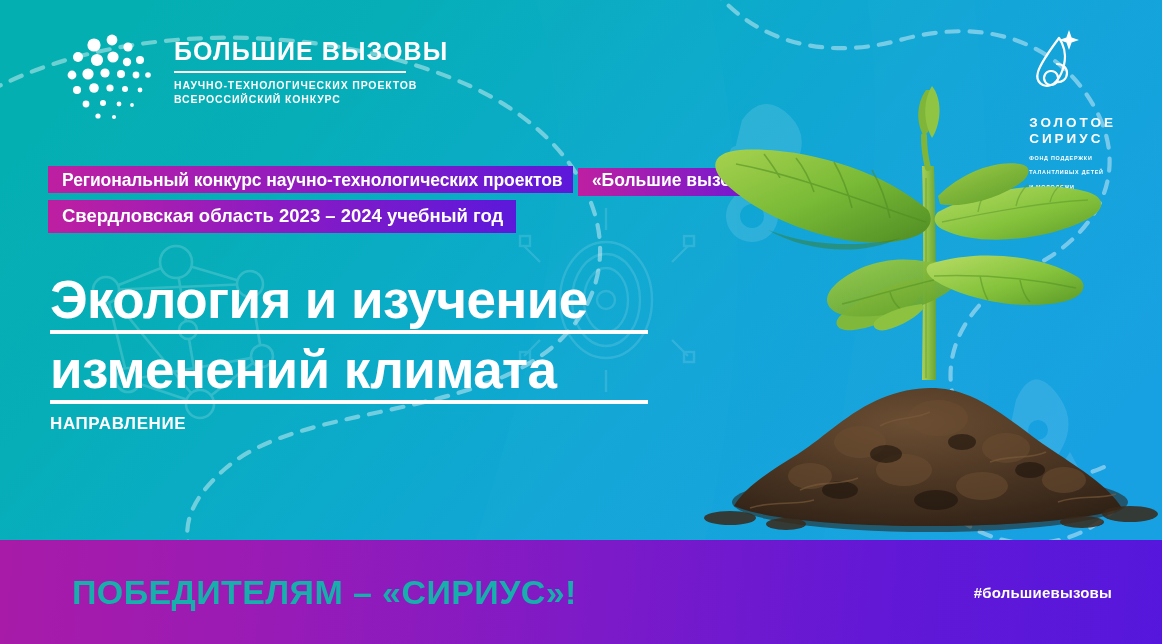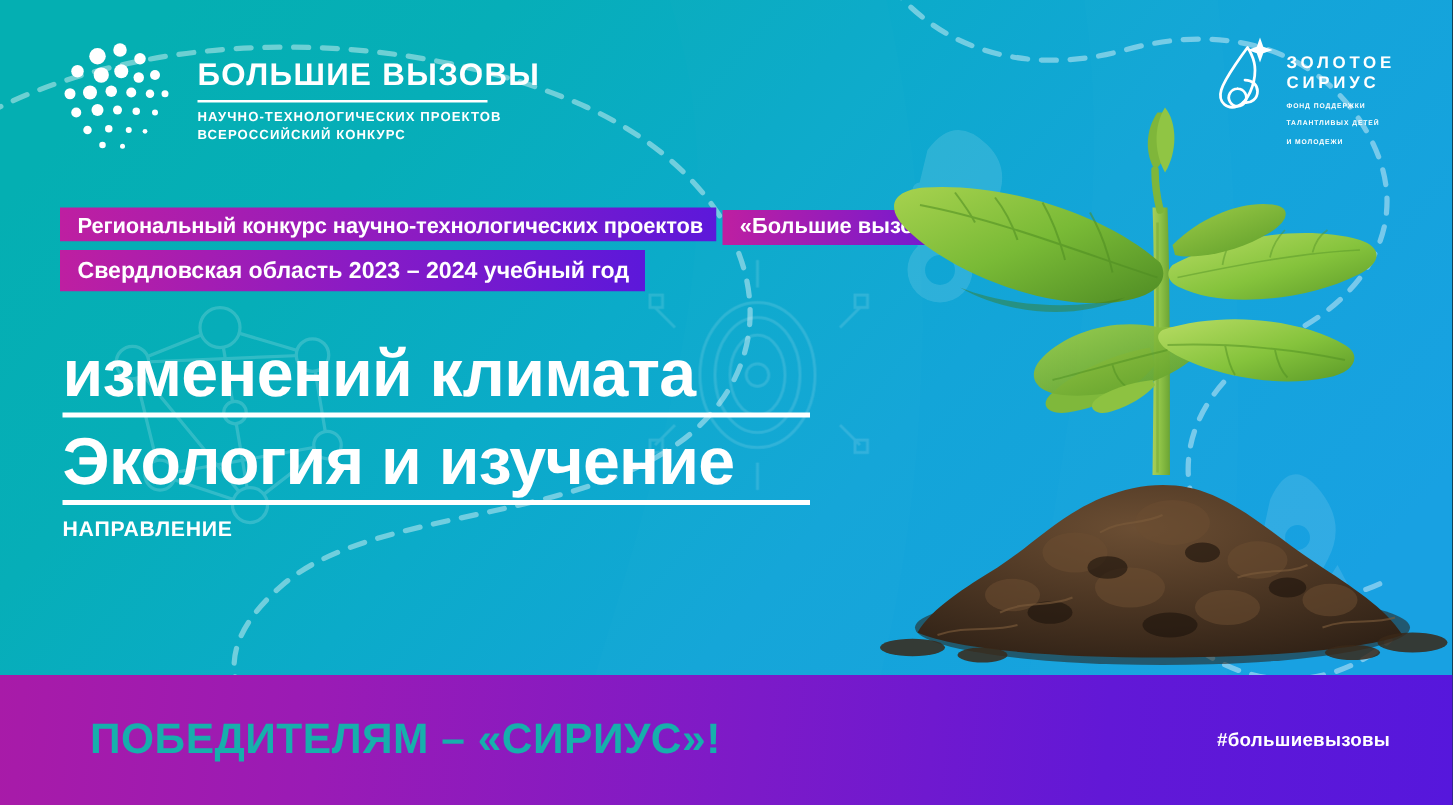--- a/index.html
+++ b/index.html
@@ -10,35 +10,35 @@
     position:relative;
     width:1162px;height:644px;
     overflow:hidden;
     background:linear-gradient(100deg,#04AFB2 0%,#06AFB4 18%,#0BACC6 38%,#12A6D6 60%,#16A2DF 80%,#18A1E2 100%);
   }
 
   
   .bg-svg{position:absolute;inset:0;width:1162px;height:644px;pointer-events:none;}
 
   
-  .logo-bv{position:absolute;left:48px;top:28px;display:flex;align-items:center;gap:14px;}
+  .logo-bv{position:absolute;left:64px;top:28px;display:flex;align-items:flex-start;gap:14px;}
   .logo-dots{width:96px;height:96px;display:block;}
   .logo-bv-text{padding-top:11px;}
   .logo-bv-title{
     font-size:25px;font-weight:700;color:#ffffff;letter-spacing:1.1px;
     line-height:1;white-space:nowrap;
   }
   .logo-bv-rule{height:2px;background:#ffffff;margin:7px 0 6px 0;width:232px;}
   .logo-bv-sub{
     font-size:10.5px;font-weight:700;color:#ffffff;letter-spacing:.85px;
     line-height:1.32;white-space:nowrap;
   }
 
   
-  .logo-gs{position:absolute;right:46px;top:28px;display:flex;align-items:flex-start;gap:9px;}
+  .logo-gs{position:absolute;right:46px;top:28px;display:flex;align-items:flex-start;gap:9px;flex-direction:column;}
   .logo-gs-mark{width:52px;height:64px;display:block;}
   .logo-gs-text{padding-top:14px;}
   .logo-gs-t1,.logo-gs-t2{
     font-size:13.5px;font-weight:700;color:#fff;letter-spacing:3.0px;line-height:1.22;white-space:nowrap;
   }
   .logo-gs-sub{
     margin-top:6px;font-size:5.4px;font-weight:700;color:#fff;letter-spacing:.75px;
     line-height:1.55;white-space:nowrap;
   }
 
@@ -232,22 +232,22 @@
     </div>
   </div>
 
   <div class="badge-block">
     <div class="badge-row badge-a">Региональный конкурс научно-технологических проектов</div>
     <div class="badge-row badge-b">«Большие вызовы»</div>
     <div class="badge-row badge-c">Свердловская область 2023 – 2024 учебный год</div>
   </div>
 
   <div class="heading">
+    <span class="heading-line">Экология и изучение</span>
     <span class="heading-line">изменений климата</span>
-    <span class="heading-line">Экология и изучение</span>
     <div class="heading-sub">НАПРАВЛЕНИЕ</div>
   </div>
 
   <svg class="plant" viewBox="0 0 472 495">
     <defs>
       <linearGradient id="leafA" x1="0" y1="0" x2="1" y2="1">
         <stop offset="0" stop-color="#A7D24F"></stop>
         <stop offset="0.5" stop-color="#79BA36"></stop>
         <stop offset="1" stop-color="#4F8C24"></stop>
       </linearGradient>

